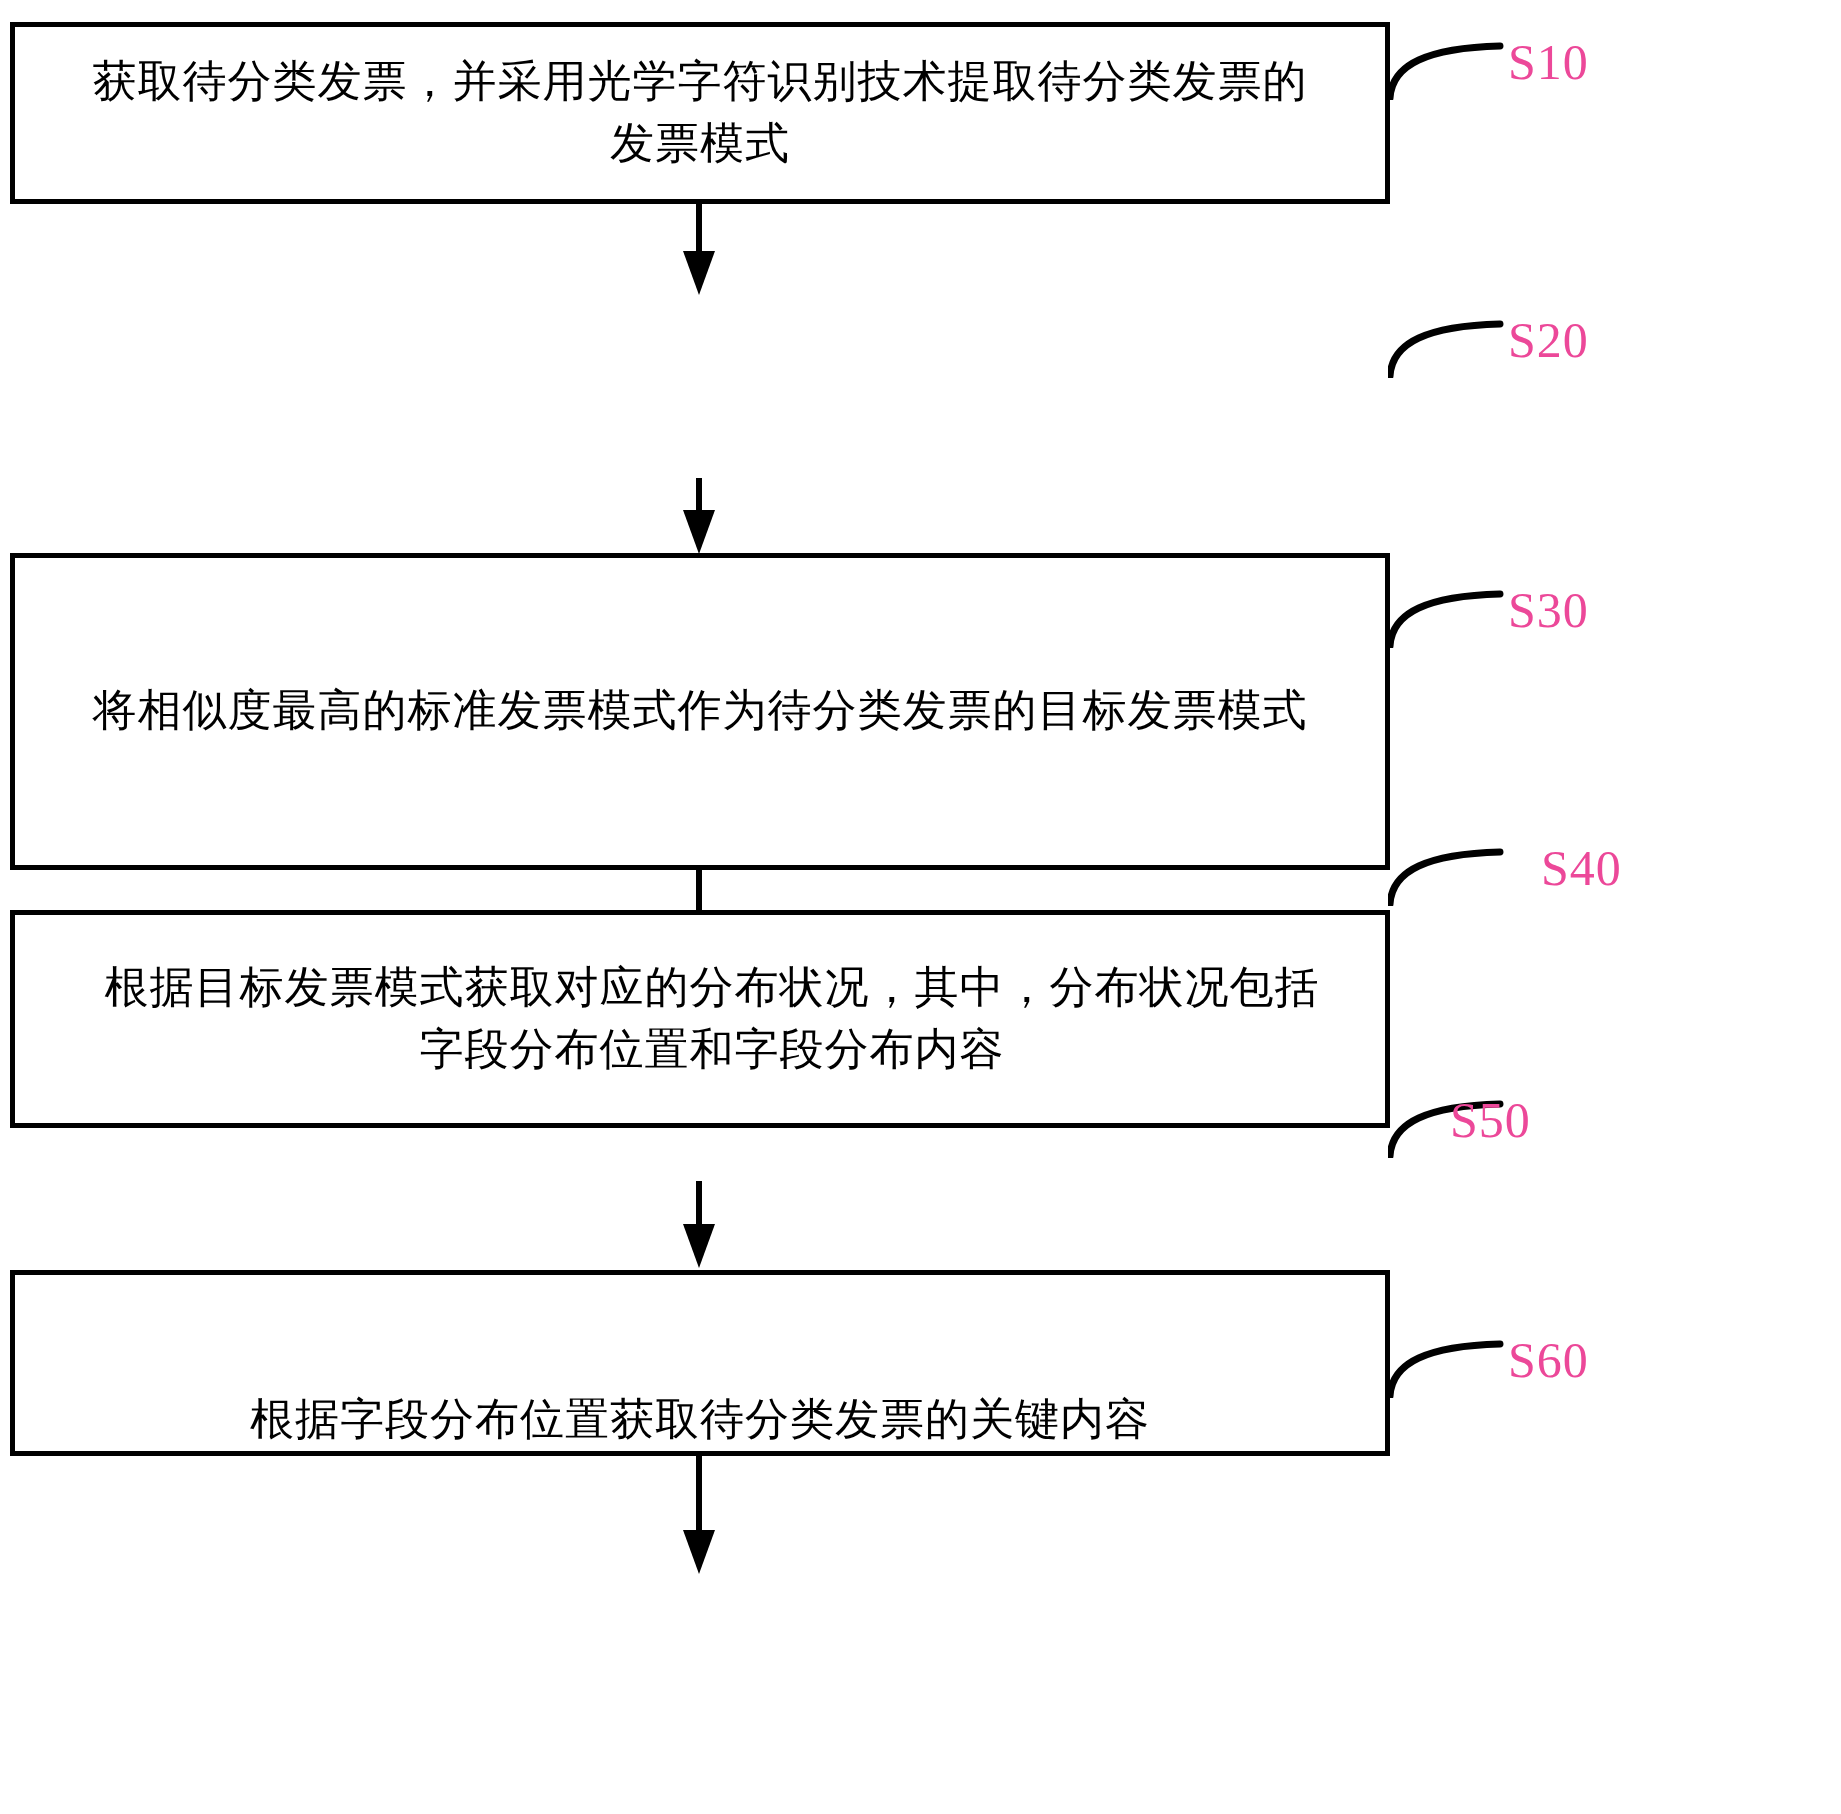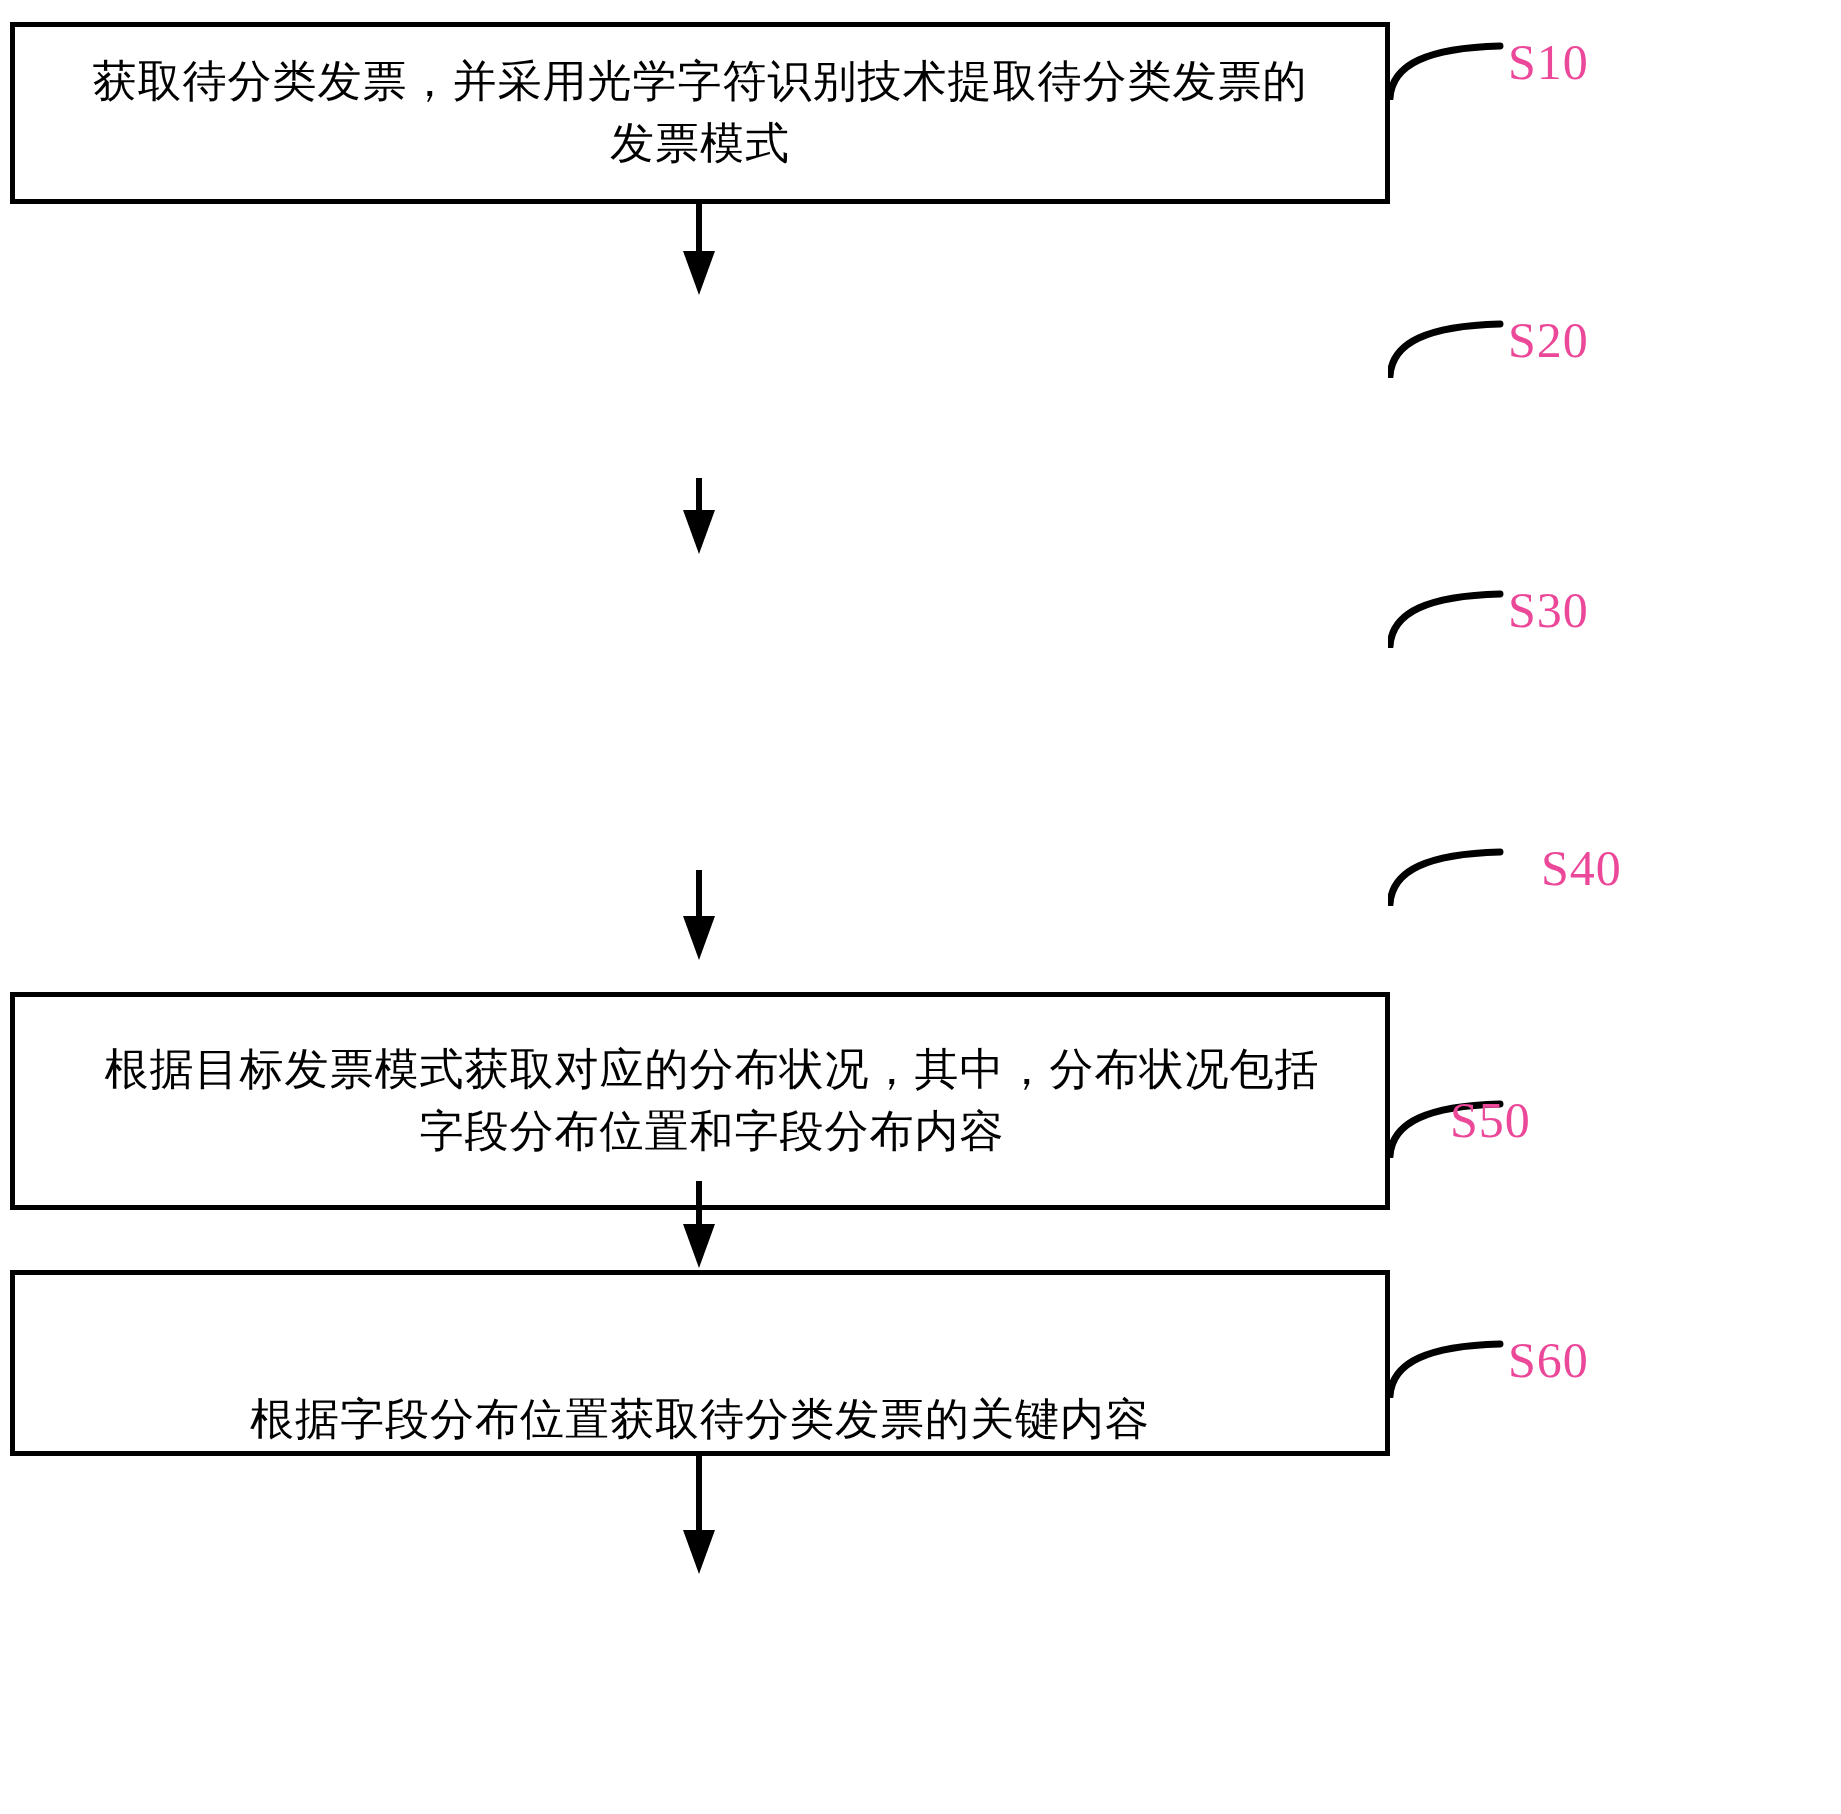--- a/index.html
+++ b/index.html
@@ -39,21 +39,21 @@
     font-size: 44px;
     line-height: 1.42;
     color: #000000;
     letter-spacing: 1px;
     white-space: pre-line;
   }
 
   .b1 { top: 14px;   height: 182px; }
   .b2 { top: 286px;  height: 184px; }
   .b3 { top: 545px;  height: 317px; }
-  .b4 { top: 984px;  height: 218px; padding-left: 24px; }
+  .b4 { top: 902px;  height: 218px; padding-left: 24px; }
   .b5 { top: 1262px; height: 186px; align-items: flex-end; }
   .b6 { top: 1570px; height: 230px; }
 
   
   .connector {
     position: absolute;
     left: 696px;
     width: 6px;
     background: #000000;
   }
@@ -129,20 +129,23 @@
   <div class="leader l2">
     <svg viewBox="0 0 120 70" xmlns="http://www.w3.org/2000/svg">
       <path d="M2 68 C 4 34, 40 18, 112 16" fill="none" stroke="#000000" stroke-width="7" stroke-linecap="round"></path>
     </svg>
   </div>
   <div class="step-label t2">S20</div>
 
   <div class="connector c2"></div>
   <div class="arrow-head a2"></div>
 
+  <div class="flow-box b3">
+    <span class="box-text">将相似度最高的标准发票模式作为待分类发票的目标发票模式</span>
+  </div>
   <div class="leader l3">
     <svg viewBox="0 0 120 70" xmlns="http://www.w3.org/2000/svg">
       <path d="M2 68 C 4 34, 40 18, 112 16" fill="none" stroke="#000000" stroke-width="7" stroke-linecap="round"></path>
     </svg>
   </div>
   <div class="step-label t3">S30</div>
 
   <div class="connector c3"></div>
   <div class="arrow-head a3"></div>
 

